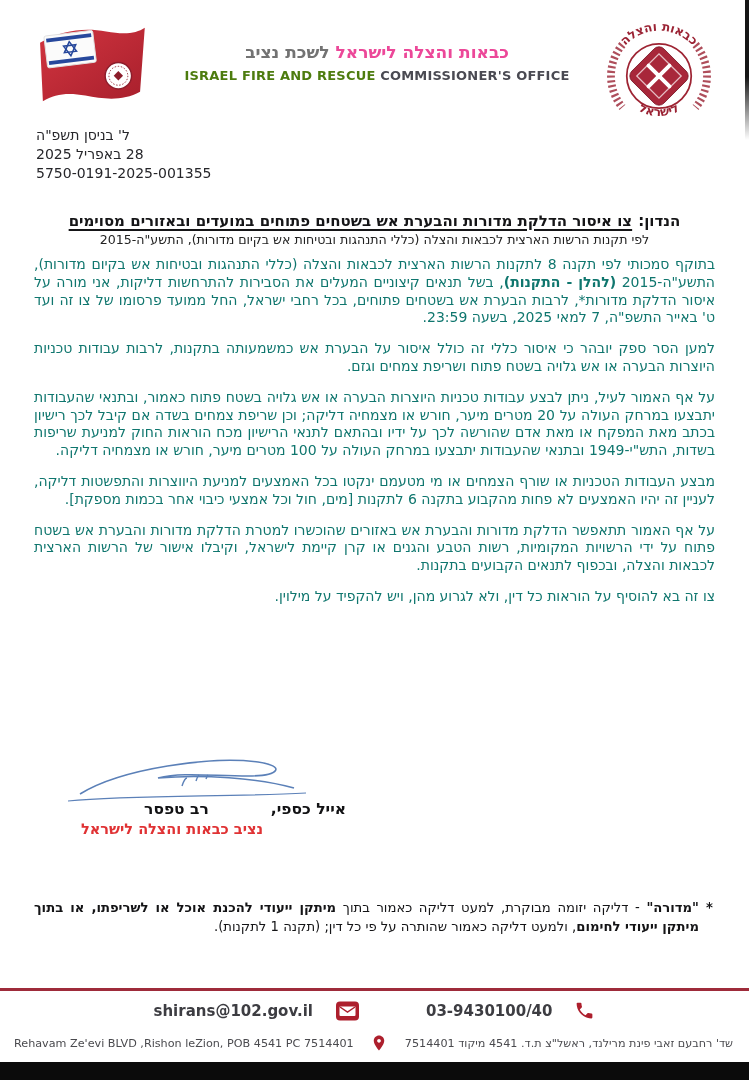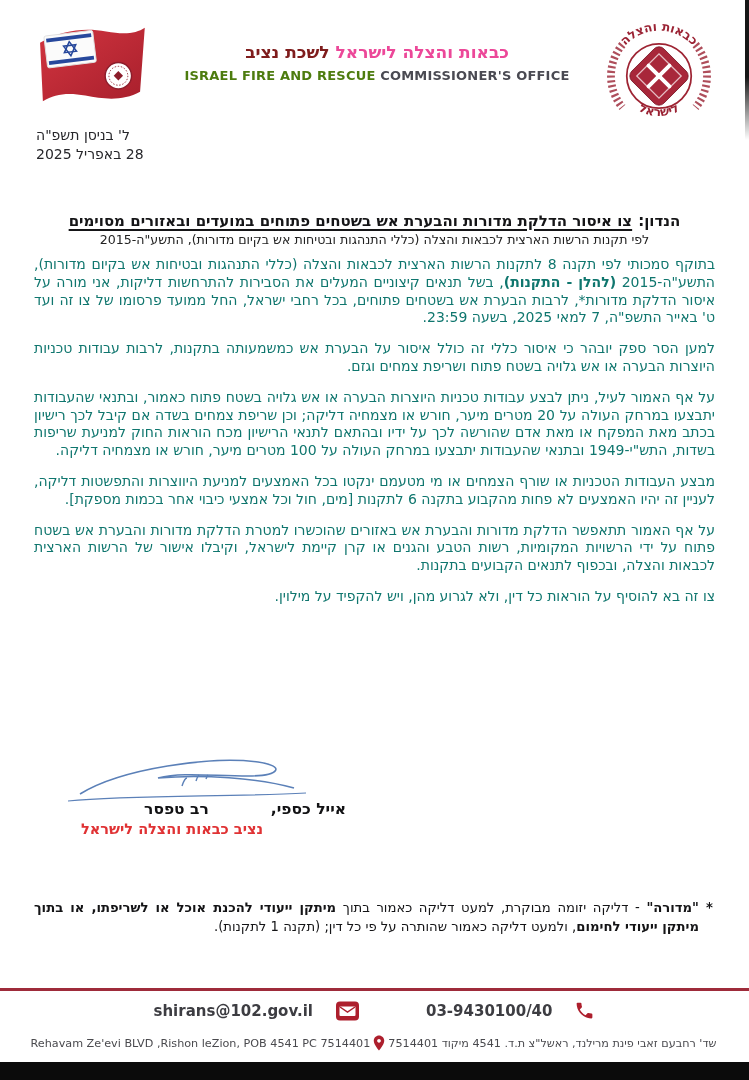--- a/index.html
+++ b/index.html
@@ -4,21 +4,21 @@
 <style>
   html,body{margin:0;padding:0;background:#e9e9e9;}
   .page{position:relative;width:749px;height:1080px;background:#ffffff;overflow:hidden;
         font-family:"DejaVu Sans","Liberation Sans",sans-serif;color:#1b1b1d;margin:0 auto;}
   
   .header{position:absolute;top:12px;left:0;right:0;display:grid;grid-template-columns:165px 1fr 160px;align-items:start;}
   .flag-wrap{padding:10px 0 0 30px;}
   .titles{text-align:center;padding-top:30px;}
   .title-he{font-size:17px;font-weight:bold;direction:rtl;}
   .title-he .red{color:#ec4899;}
-  .title-he .dark{color:#7f1d1d;}
+  .title-he .dark{color:#737373;}
   .title-en{font-size:13px;font-weight:bold;margin-top:6px;letter-spacing:.2px;}
   .title-en .red{color:#4d7c0f;}
   .title-en .dark{color:#4a4a52;}
   .emblem-wrap{padding:3px 10px 0 0;}
   
   .corner-strip{position:absolute;top:0;right:0;width:4px;height:140px;
         background:linear-gradient(#161616 55%,rgba(22,22,22,0));}
   
   .date-block{position:absolute;top:126px;left:36px;font-size:14px;line-height:19px;color:#26262a;
         direction:rtl;text-align:left;}
@@ -41,21 +41,21 @@
   
   .footnote{position:absolute;top:898px;right:34px;left:34px;direction:rtl;font-size:13.2px;
         line-height:19px;text-align:justify;color:#141416;padding-right:16px;}
   .footnote-marker{position:absolute;right:2px;top:0;font-weight:bold;}
   
   .footer-rule{position:absolute;top:988px;left:0;right:0;height:3px;background:#9e2b3a;}
   .footer-contact{position:absolute;top:1000px;left:0;right:0;display:flex;justify-content:center;
         align-items:center;gap:22px;direction:ltr;font-weight:bold;font-size:15px;color:#3d3d42;}
   .footer-contact .gap{width:22px;}
   .footer-address{position:absolute;top:1032px;left:14px;right:16px;display:flex;
-        justify-content:center;align-items:center;font-size:11.2px;color:#4a4a4e;}
+        justify-content:space-between;align-items:center;font-size:11.2px;color:#4a4a4e;}
   .addr-he{direction:rtl;}
   .bottom-bar{position:absolute;bottom:0;left:0;right:0;height:18px;background:#0b0b0b;}
   svg{display:block;}
 </style>
 </head>
 <body>
 
 <div class="page">
 
   <div class="header">
@@ -111,20 +111,21 @@
         <line x1="82" y1="58" x2="58" y2="82" stroke="#fff" stroke-width="4.5" stroke-linecap="round"></line>
         <circle cx="70" cy="70" r="3.5" fill="#fff"></circle>
       </svg>
     </div>
   </div>
   <div class="corner-strip"></div>
 
   <div class="date-block">
     <div>ל' בניסן תשפ"ה</div>
     <div>28 באפריל 2025</div>
+    <div>5750-0191-2025-001355</div>
   </div>
 
   <div class="letter-body">
     <div class="subject">
       <div class="subject-line1">
         <span class="subject-prefix">הנדון:</span><span class="subject-title">צו איסור הדלקת מדורות והבערת אש בשטחים פתוחים במועדים ובאזורים מסוימים</span>
       </div>
       <div class="subject-sub">לפי תקנות הרשות הארצית לכבאות והצלה (כללי התנהגות ובטיחות אש בקיום מדורות), התשע"ה-2015</div>
     </div>
     <div>

